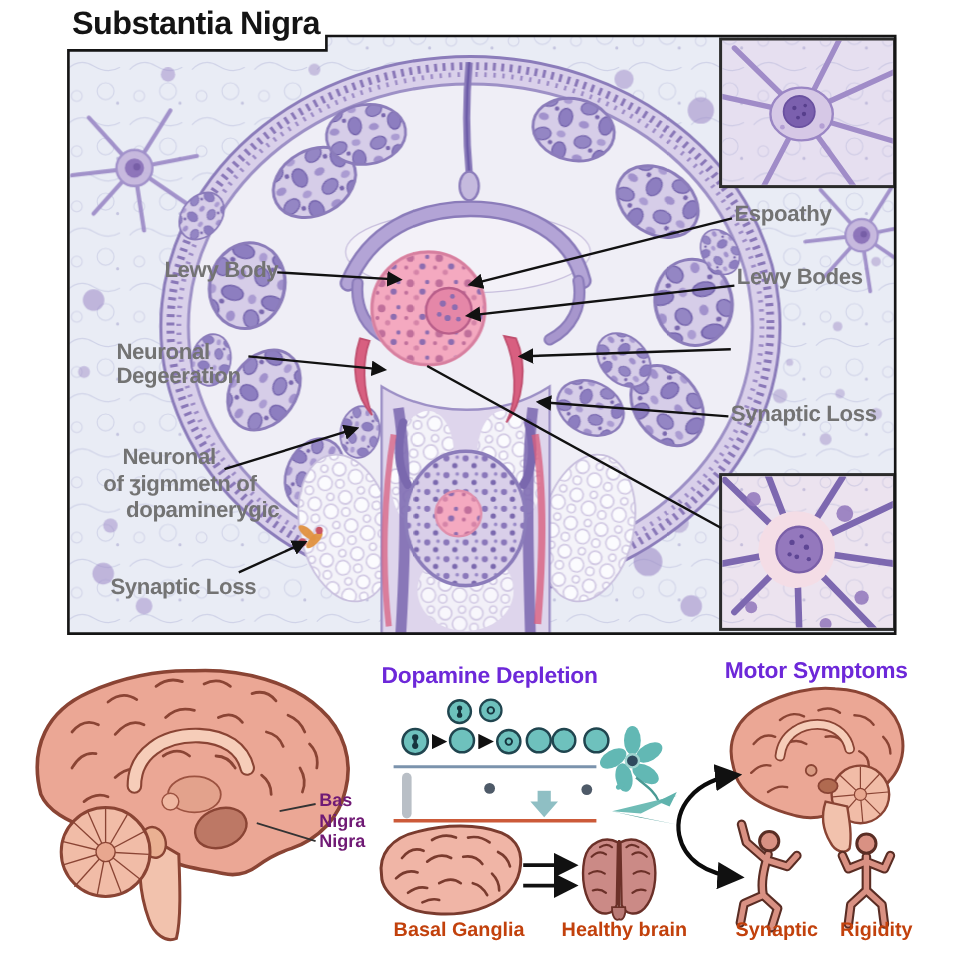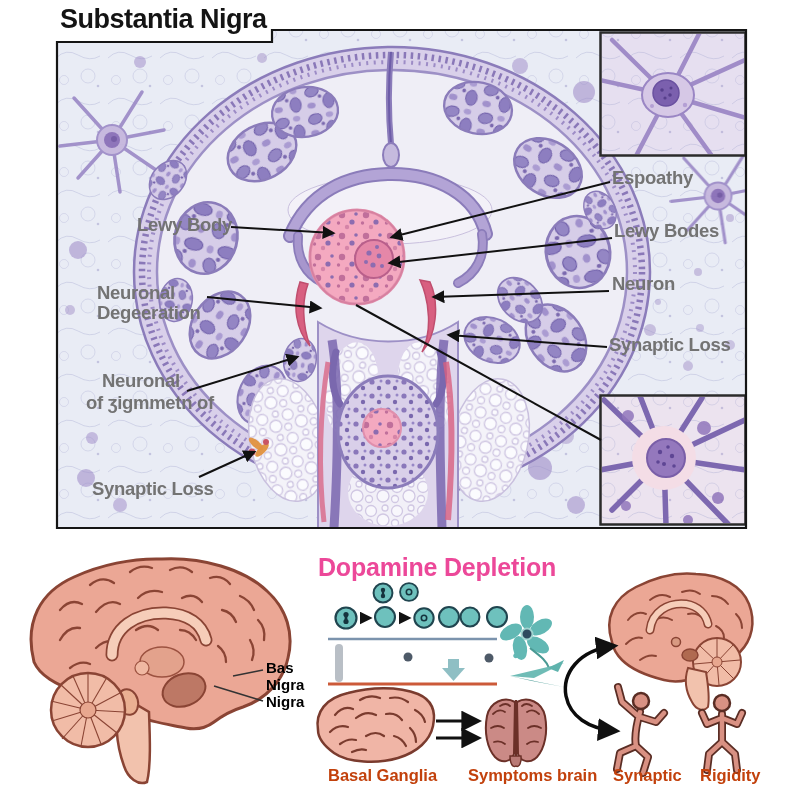--- a/index.html
+++ b/index.html
@@ -5,23 +5,23 @@
   body{margin:0;background:#fff}
   .page{position:relative;width:800px;height:800px;overflow:hidden;background:#fff;
         font-family:"Liberation Sans","DejaVu Sans",sans-serif;color:#1c1c1c}
   svg.bg{position:absolute;left:0;top:0;z-index:1}
   .title{position:absolute;left:60px;top:4px;font-size:27px;font-weight:800;letter-spacing:-0.5px;z-index:3;color:#141414}
   .hlabel{position:absolute;z-index:3;font-size:18.5px;font-weight:600;line-height:20px;letter-spacing:-0.3px;white-space:nowrap;color:#737373}
   .hlabel .ln{display:block}
   .lh22 .ln{line-height:22px}
   .ind1{margin-left:16px}
   .ind2{margin-left:19px}
-  .bheading{position:absolute;z-index:3;font-size:25px;font-weight:700;letter-spacing:-0.2px;color:#ec4899;white-space:nowrap}
+  .bheading{position:absolute;z-index:3;font-size:19px;font-weight:700;letter-spacing:-0.2px;color:#6d28d9;white-space:nowrap}
   .slabel{position:absolute;z-index:3;font-size:16.5px;font-weight:600;white-space:nowrap;color:#c2410c}
-  .brainlabel{position:absolute;z-index:3;font-size:15px;font-weight:600;line-height:17px;color:#000000}
+  .brainlabel{position:absolute;z-index:3;font-size:15px;font-weight:600;line-height:17px;color:#701a75}
   .brainlabel .ln{display:block}
 </style>
 </head>
 <body>
 
 <div class="page">
 
 <svg class="bg" width="800" height="800" viewBox="0 0 800 800">
 <defs>
   <marker id="ah" viewBox="0 0 10 10" refX="8" refY="5" markerWidth="6.5" markerHeight="6.5" orient="auto-start-reverse">
@@ -473,43 +473,44 @@
 <div class="hlabel" style="left:137px;top:215px">
   <span class="ln">Lewy Body</span>
 </div>
 <div class="hlabel" style="left:612px;top:168px">
   <span class="ln">Espoathy</span>
 </div>
 <div class="hlabel" style="left:614px;top:221px">
   <span class="ln">Lewy Bodes</span>
 </div>
 <div class="hlabel" style="left:612px;top:274px">
-  <span class="ln">Neuron</span>
 </div>
 <div class="hlabel" style="left:609px;top:335px">
   <span class="ln">Synaptic Loss</span>
 </div>
 <div class="hlabel" style="left:97px;top:283px">
   <span class="ln">Neuronal</span>
   <span class="ln">Degeeration</span>
 </div>
 <div class="hlabel lh22" style="left:86px;top:370px">
   <span class="ln ind1">Neuronal</span>
   <span class="ln">of ʒigmmetn of</span>
+  <span class="ln ind2">dopaminerygic</span>
 </div>
 <div class="hlabel" style="left:92px;top:479px">
   <span class="ln">Synaptic Loss</span>
 </div>
 
 <div class="brainlabel" style="left:266px;top:659px">
   <span class="ln">Bas</span>
   <span class="ln">Nigra</span>
   <span class="ln">Nigra</span>
 </div>
 
 <div class="bheading" style="left:318px;top:553px">Dopamine Depletion</div>
+<div class="bheading" style="left:604px;top:549px">Motor Symptoms</div>
 
 <div class="slabel" style="left:328px;top:766px">Basal Ganglia</div>
-<div class="slabel" style="left:468px;top:766px">Symptoms brain</div>
+<div class="slabel" style="left:468px;top:766px">Healthy brain</div>
 <div class="slabel" style="left:613px;top:766px">Synaptic</div>
 <div class="slabel" style="left:700px;top:766px">Rigidity</div>
 
 </div>
 
 </body></html>

